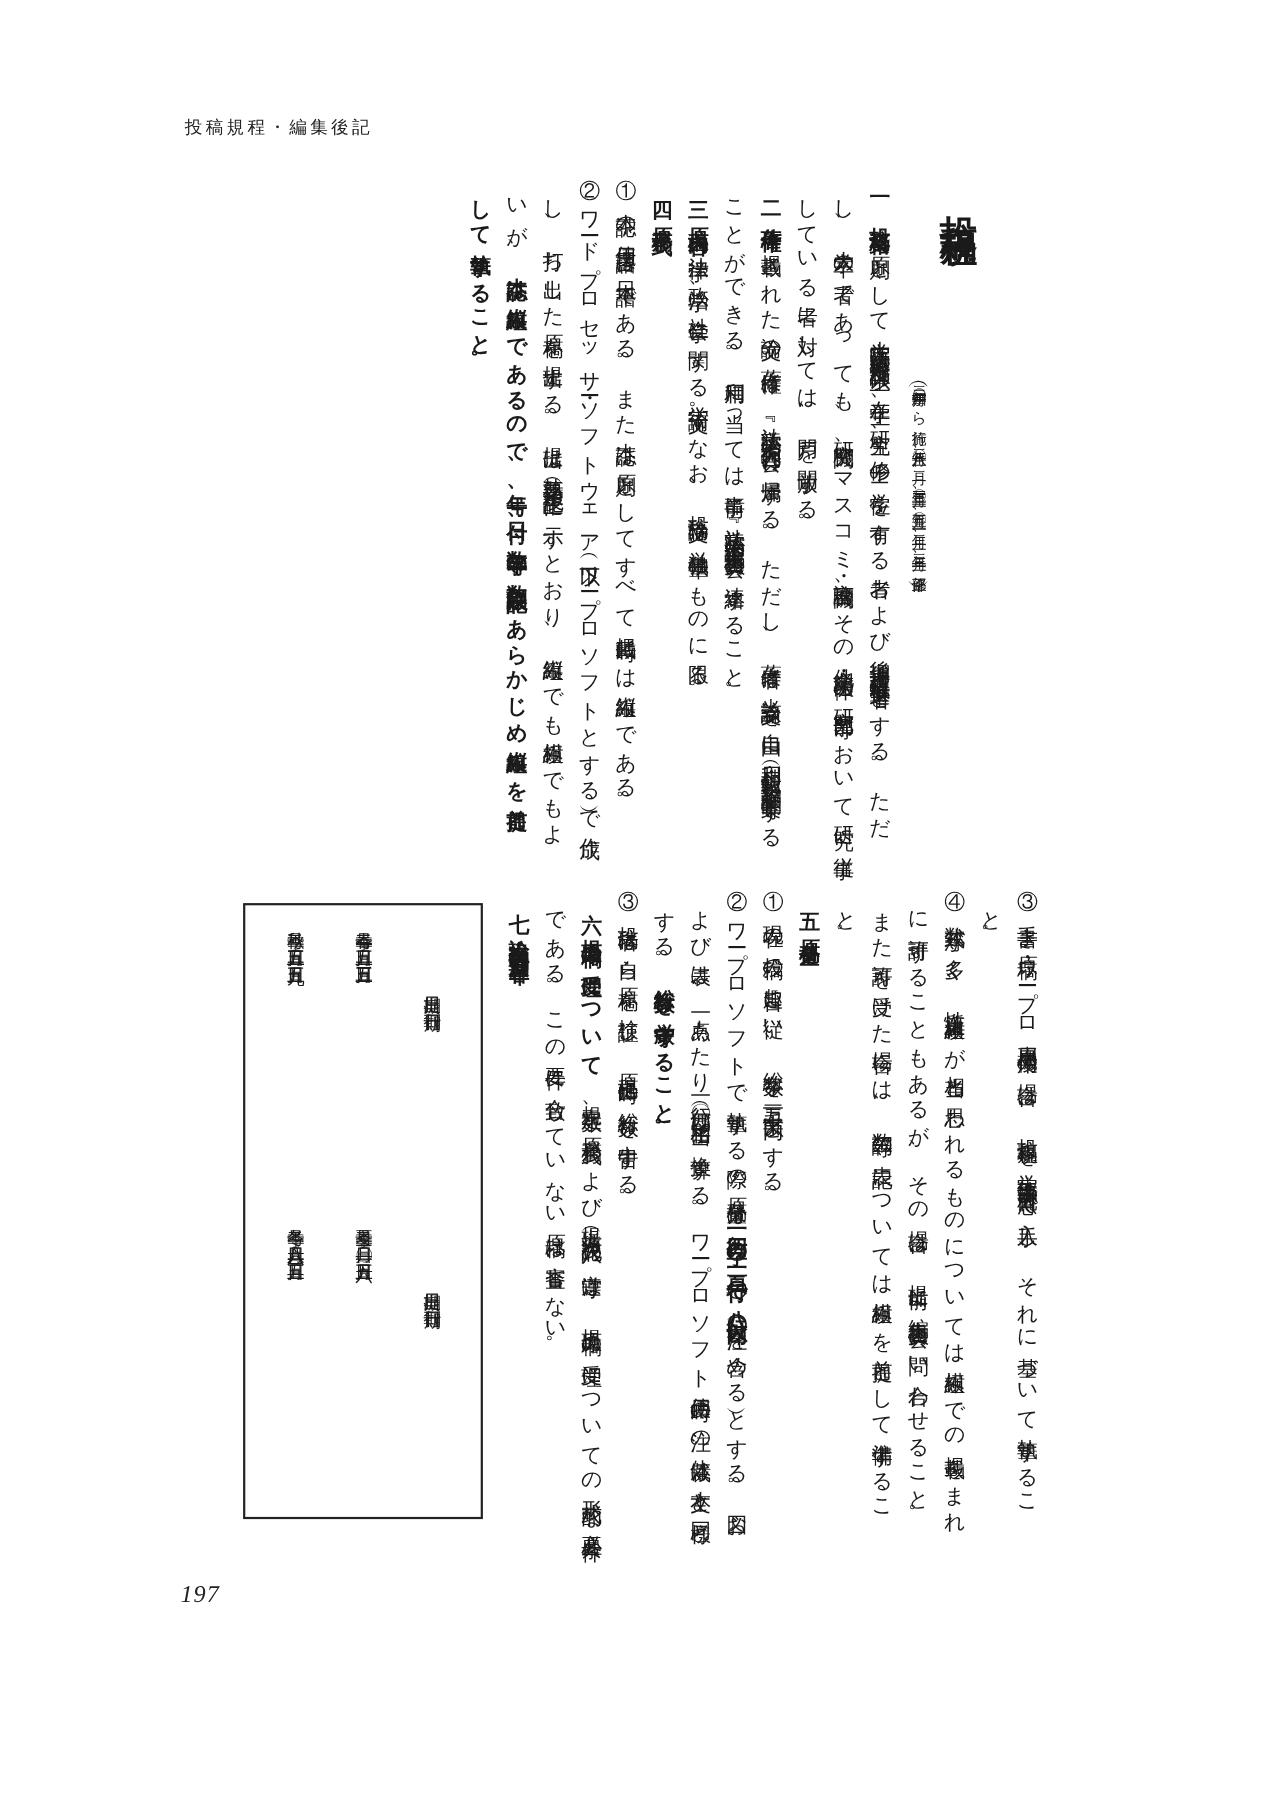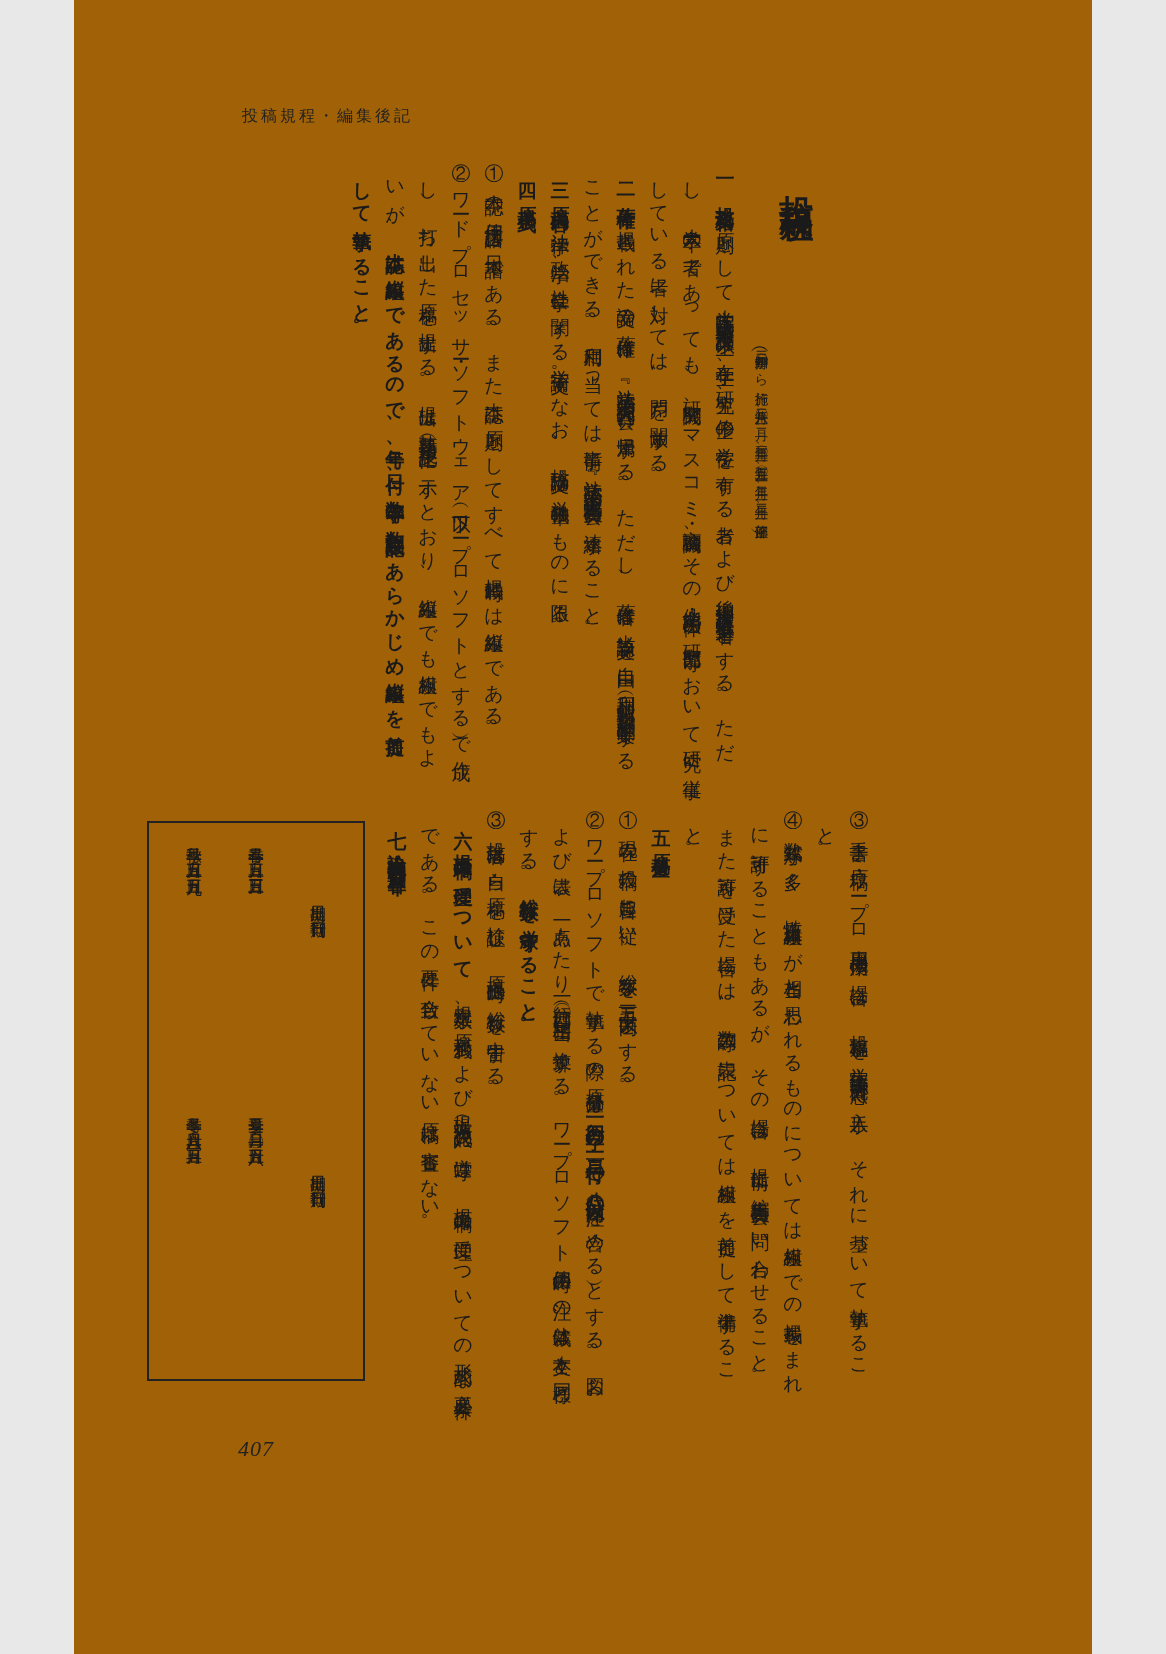--- a/index.html
+++ b/index.html
@@ -1,20 +1,20 @@
 <!DOCTYPE html>
 <html lang="ja"><head>
 <meta charset="utf-8">
 <style>
   html,body{margin:0;padding:0;background:#e8e8e8;}
   .page{
     position:relative;
-    width:1018px;height:1654px;
+    width:1166px;height:1654px;
     margin:0 auto;
-    background:#a16207;
+    background:#ffffff;
     color:#1a1a1a;
     font-family:"Liberation Serif","DejaVu Serif",serif;
     overflow:hidden;
   }
   
   .v{
     writing-mode:vertical-rl;
     -webkit-writing-mode:vertical-rl;
     text-orientation:upright;
   }
@@ -137,15 +137,15 @@
       <div class="s-col">
         <span class="s-half first">春季号　一一月一五日　三月一五日</span><span class="s-half">夏季号　二月一〇日　六月一五日</span>
       </div>
       <div class="s-col">
         <span class="s-half first">秋季号　五月一五日　九月一五日</span><span class="s-half">冬季号　八月一六日　一二月一五日</span>
       </div>
     </div>
 
   </div>
 
-  <div class="page-number">407</div>
+  <div class="page-number">197</div>
 
 </div>
 
 </body></html>

